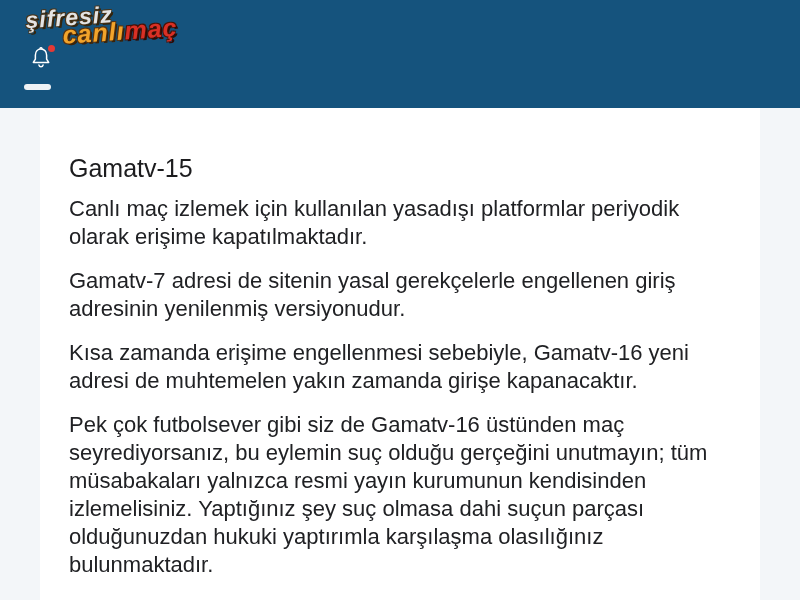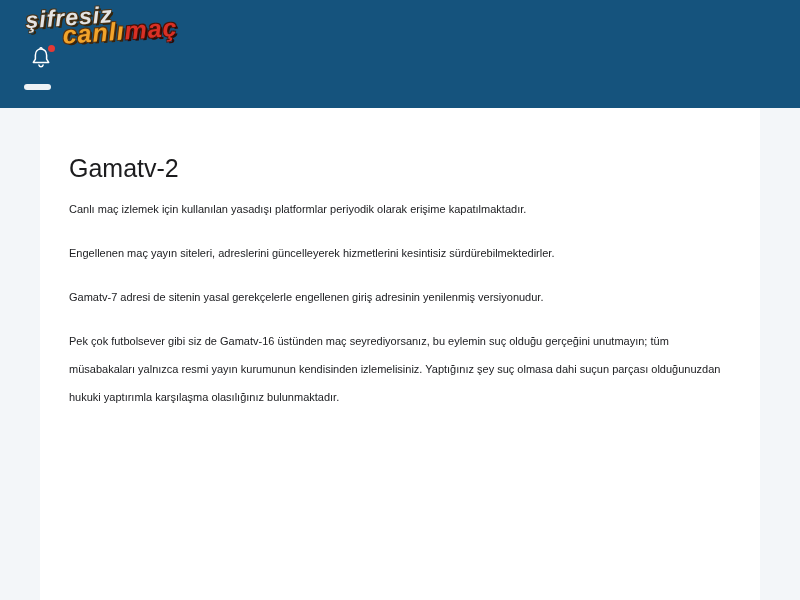--- a/index.html
+++ b/index.html
@@ -109,21 +109,21 @@
   }
   .article-title {
     margin: 46px 0 12px;
     font-size: 25px;
     font-weight: 400;
     line-height: 1.1;
     color: #1c1c1e;
   }
   .article p {
     margin: 0 0 16px;
-    font-size: 11px;
+    font-size: 22px;
     line-height: 28px;
     color: #202124;
   }
 </style>
 </head>
 <body>
 
 <header class="site-header">
 
   <a class="logo">
@@ -141,20 +141,20 @@
     </span>
     <span class="bell-badge"></span>
   </button>
 
   <button class="menu-toggle"></button>
 
 </header>
 
 <main class="content-card">
   <article class="article">
-    <h1 class="article-title">Gamatv-2</h1>
+    <h1 class="article-title">Gamatv-15</h1>
 
     <p>Canlı maç izlemek için kullanılan yasadışı platformlar periyodik olarak erişime kapatılmaktadır.</p>
-    <p>Engellenen maç yayın siteleri, adreslerini güncelleyerek hizmetlerini kesintisiz sürdürebilmektedirler.</p>
     <p>Gamatv-7 adresi de sitenin yasal gerekçelerle engellenen giriş adresinin yenilenmiş versiyonudur.</p>
+    <p>Kısa zamanda erişime engellenmesi sebebiyle, Gamatv-16 yeni adresi de muhtemelen yakın zamanda girişe kapanacaktır.</p>
     <p>Pek çok futbolsever gibi siz de Gamatv-16 üstünden maç seyrediyorsanız, bu eylemin suç olduğu gerçeğini unutmayın; tüm müsabakaları yalnızca resmi yayın kurumunun kendisinden izlemelisiniz. Yaptığınız şey suç olmasa dahi suçun parçası olduğunuzdan hukuki yaptırımla karşılaşma olasılığınız bulunmaktadır.</p>
   </article>
 </main>
 
 </body></html>

